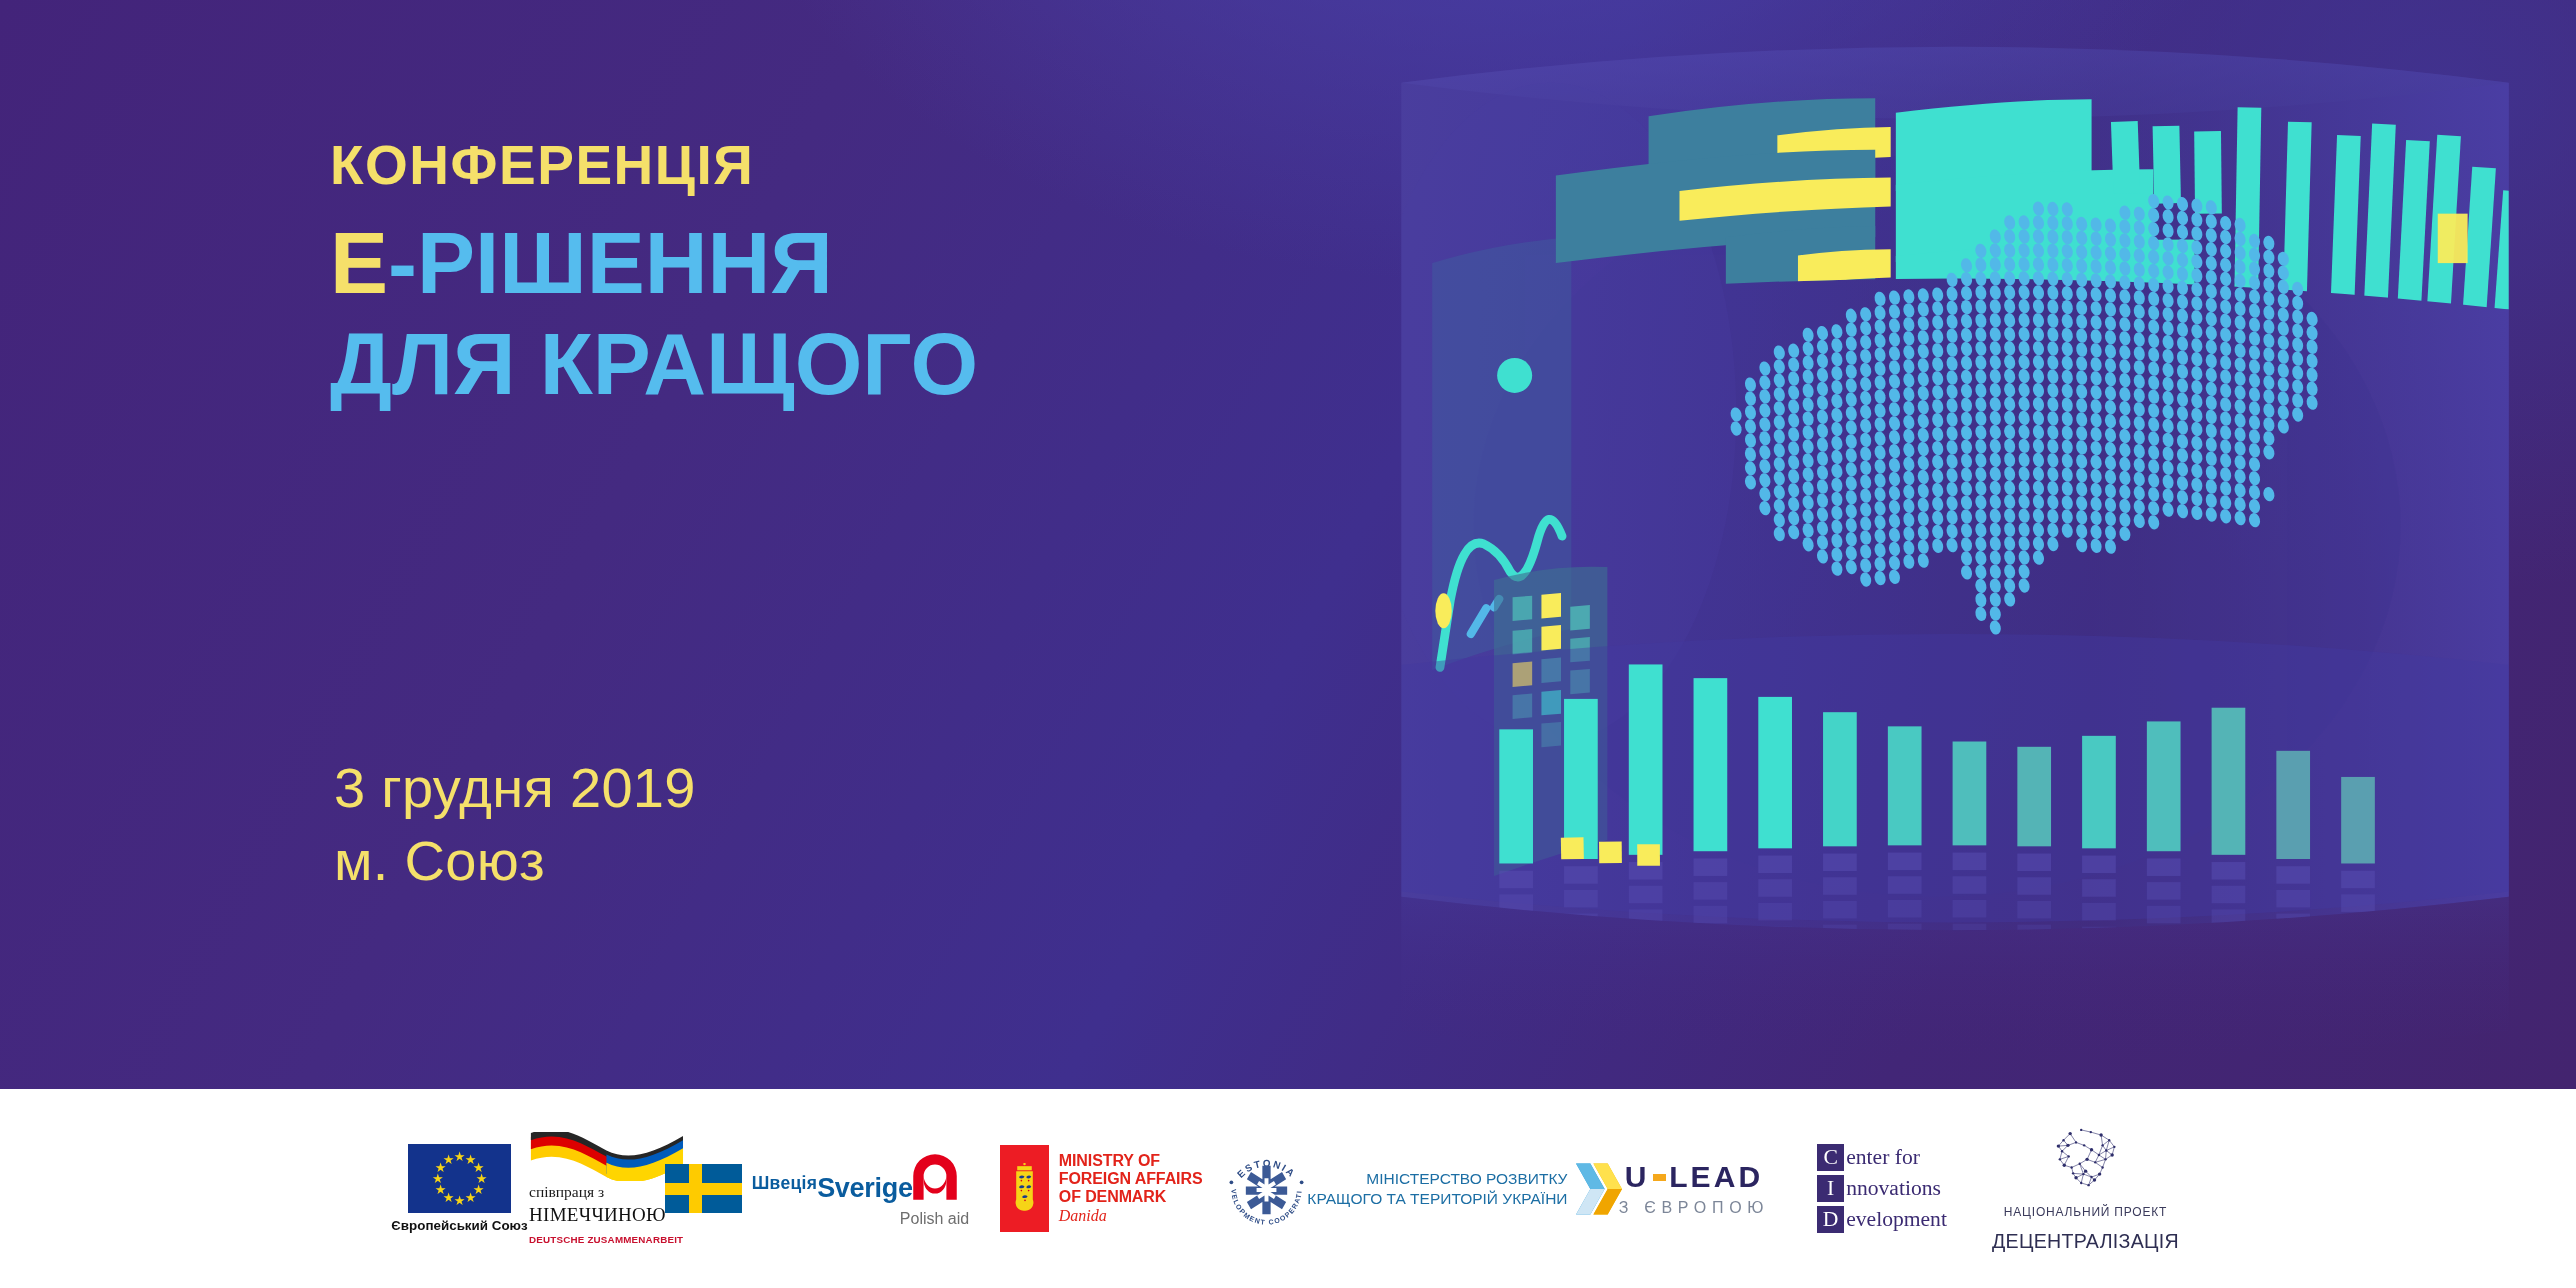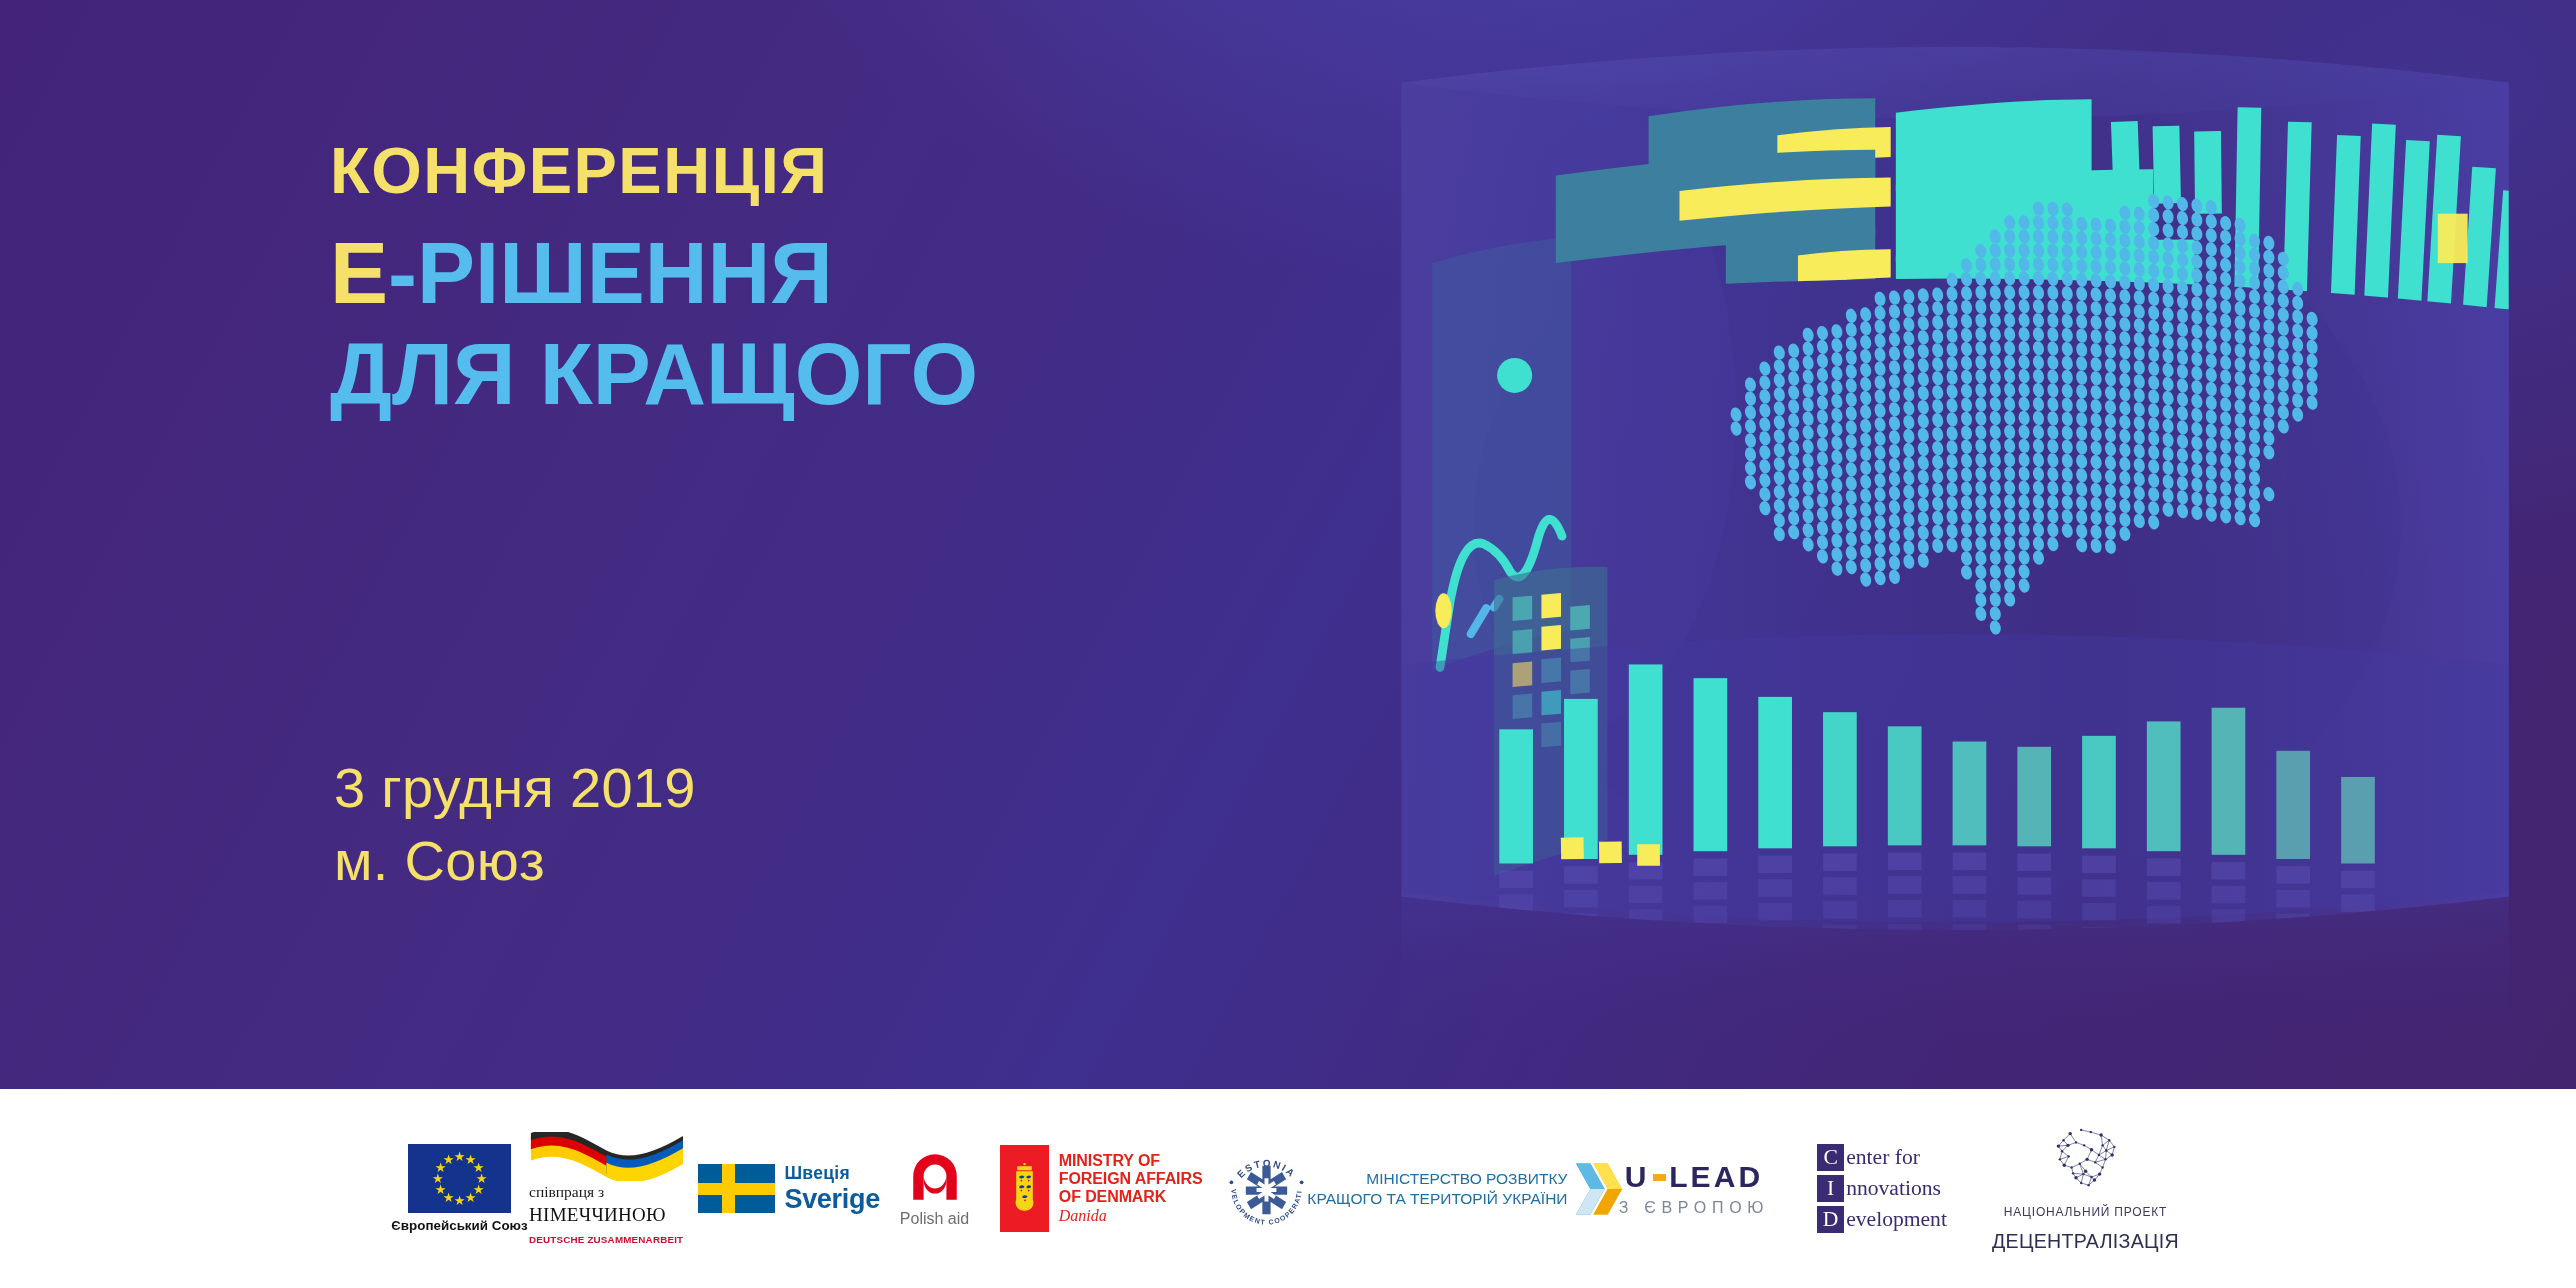--- a/index.html
+++ b/index.html
@@ -22,21 +22,21 @@
       linear-gradient(118deg, #43247A 0%, #442A81 28%, #3F2F8E 52%, #422677 78%, #43246F 100%);
     overflow:hidden;
   }
 
   
   #headline { position:absolute; left:330px; top:138px; width:979px; }
 
   .line { display:block; white-space:nowrap; line-height:1.0; letter-spacing:-0.3px; }
 
   .l-conf {
-    font-size:65px; font-weight:700; color:#F5E06A;
+    font-size:55px; font-weight:700; color:#F5E06A;
     letter-spacing:1.5px; margin-bottom:26px;
   }
   .l-e {
     font-size:87px; font-weight:700; letter-spacing:0px; margin-bottom:14px;
   }
   .l-e .yellow { color:#F5E06A; }
   .l-e .blue   { color:#55BCEE; }
   .l-big {
     font-size:87px; font-weight:700; color:#55BCEE;
     letter-spacing:0px; margin-bottom:13.4px;
@@ -80,21 +80,21 @@
   .de-wave { width:160px; height:49px; display:block; }
   .de-l1 { font-size:15.5px; color:#1a1a1a; font-family:"Liberation Serif", serif; letter-spacing:0px; }
   .de-l2 { font-size:19px; color:#111; font-family:"Liberation Serif", serif; letter-spacing:0.3px; }
   .de-l3 { font-size:9.8px; color:#C8102E; font-weight:700; letter-spacing:0.2px;margin-top:6px; }
 
   
   .se-wrap { width:180px; gap:9.3px; }
   .se-flag { width:77px; height:49px; position:relative; background:#005B99; flex:none; }
   .se-flag .v { position:absolute; left:24px; top:0; width:12.4px; height:100%; background:#FECB00; }
   .se-flag .h { position:absolute; top:18.5px; left:0; width:100%; height:12.4px; background:#FECB00; }
-  .se-txt { display:flex; flex-direction:column; }
+  .se-txt { display:flex; flex-direction:row; }
   .se-1 { font-size:17.5px; font-weight:700; color:#0A5C9E; letter-spacing:0.3px; }
   .se-2 { font-size:27px; font-weight:700; color:#0A5C9E; letter-spacing:-0.3px; }
 
   
   .pl-wrap { flex-direction:column; width:111px; gap:6.2px; }
   .pl-mark { width:58px; height:54px; }
   .pl-cap { font-size:16px; color:#6E6E6E; letter-spacing:0px; }
 
   
   .dk-wrap { width:222px; gap:10.3px; }

